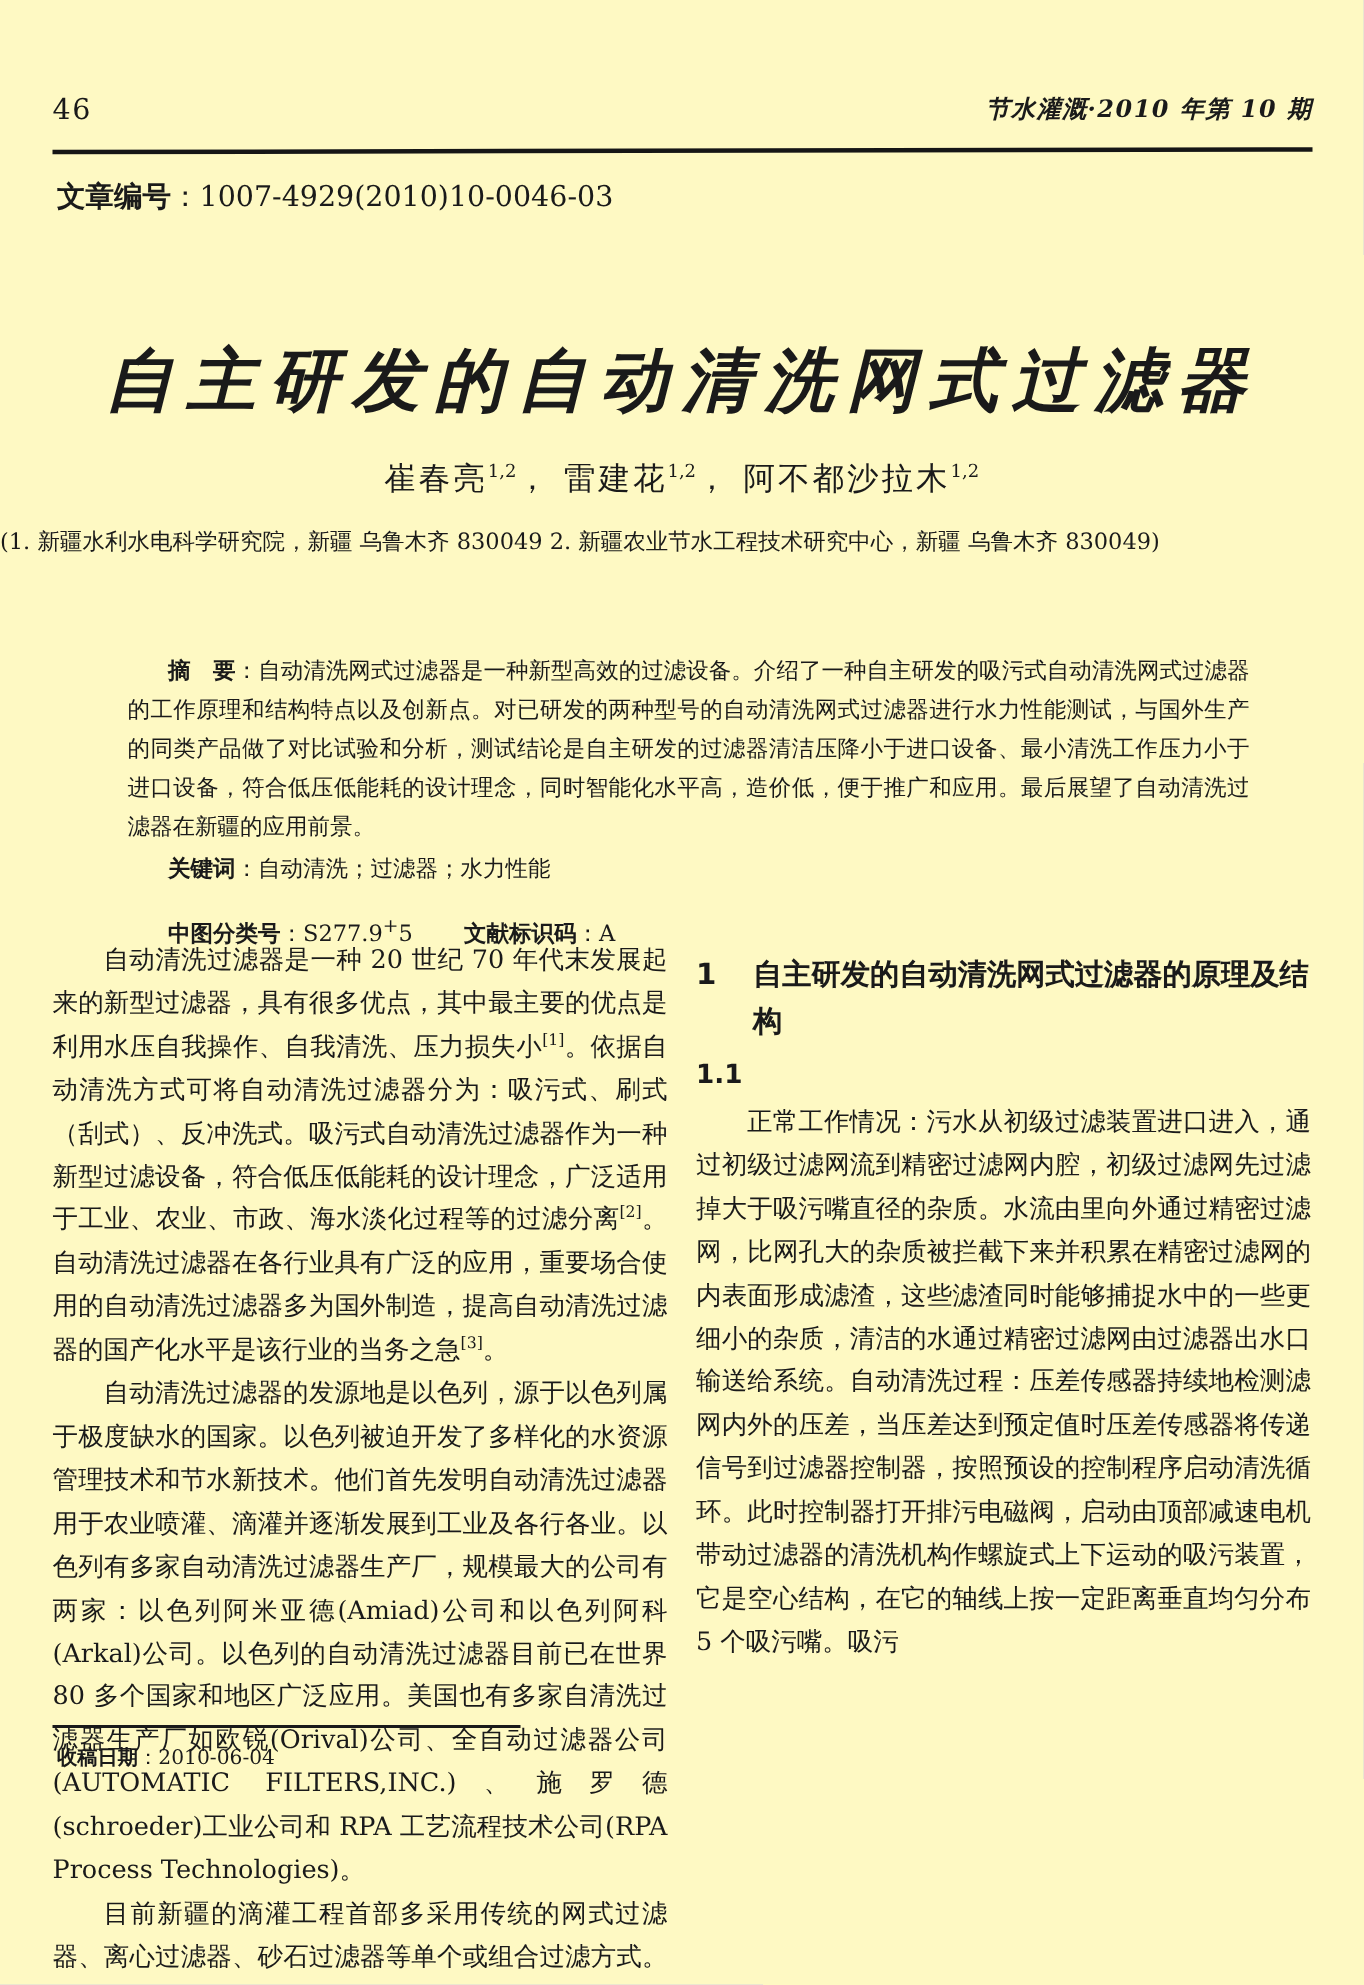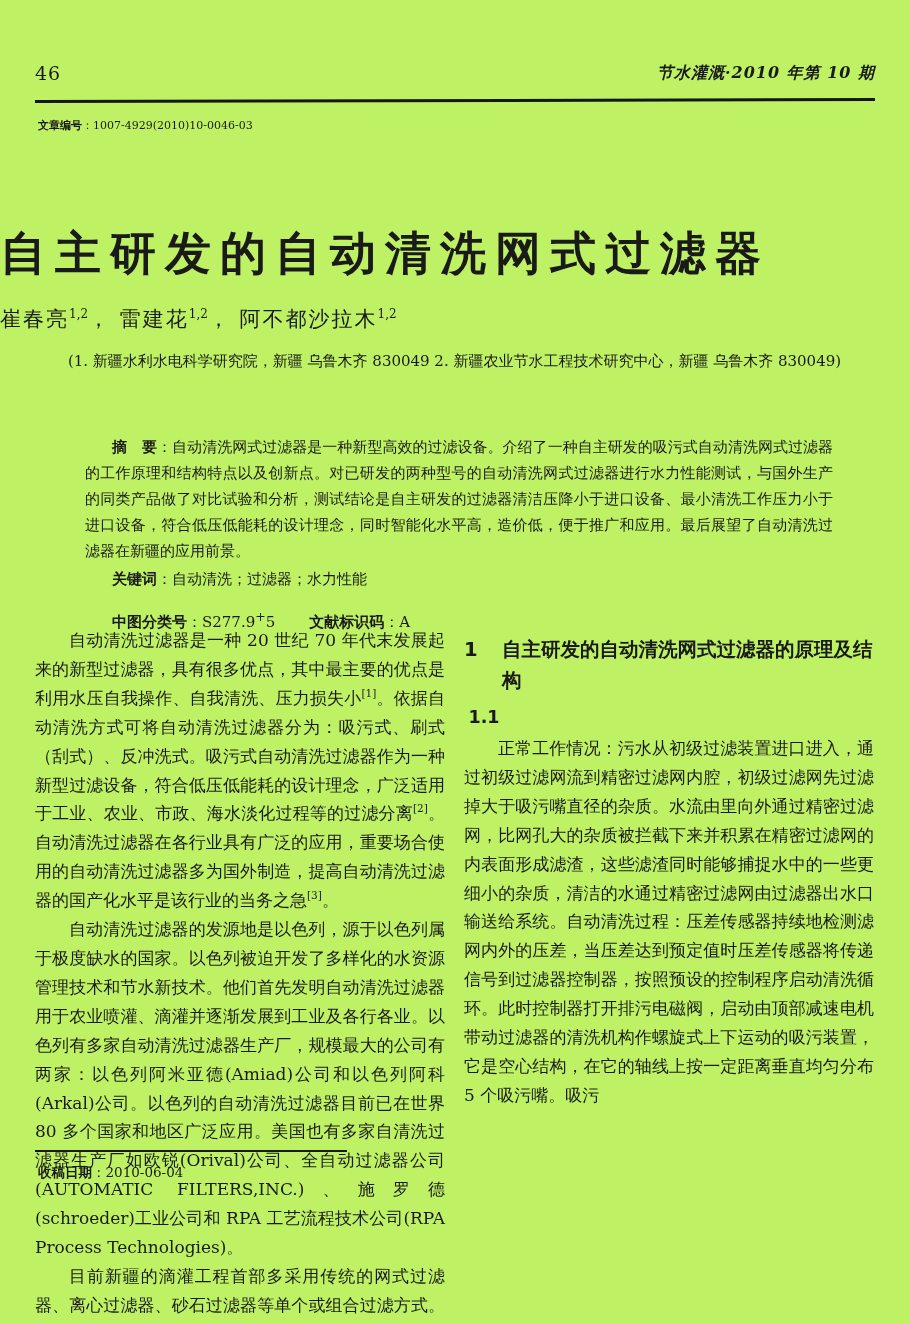--- a/index.html
+++ b/index.html
@@ -1,63 +1,64 @@
 <!DOCTYPE html>
 <html><head>
 <meta charset="utf-8">
 <style>
   html,body{margin:0;padding:0;background:#d9d9d9;}
   .page{
     position:relative;
     width:909px;height:1323px;
     margin:0 auto;
-    background:#bef264;
+    background:#fef9c3;
     color:#1a1a1a;
     font-family:"DejaVu Serif","Liberation Serif",serif;
     overflow:hidden;
     box-sizing:border-box;
   }
 
   
   .runhead{
     position:absolute;top:62px;left:35px;right:34px;
     display:flex;justify-content:space-between;align-items:flex-end;
   }
   .pageno{font-size:19px;letter-spacing:1px;}
   .journal{font-size:16px;font-weight:bold;font-style:italic;letter-spacing:1px;}
   .rule{
     position:absolute;top:99px;left:35px;right:34px;
     height:3px;background:#161616;
     transform:skewY(-0.12deg);
   }
   .artno{
     position:absolute;top:118px;left:38px;
-    font-size:11px;
+    font-size:19px;
     text-align:right;
   }
   .artno b{font-family:"DejaVu Sans","Liberation Sans",sans-serif;font-weight:bold;}
 
   
   .title{
     position:absolute;top:192px;left:0;right:0;
-    text-align:left;
+    text-align:center;
     font-family:"DejaVu Sans","Liberation Sans",sans-serif;
     font-weight:bold;
     font-size:46px;
     letter-spacing:9px;
+    font-style:italic;
   }
   .authors{
     position:absolute;top:305px;left:0;right:0;
+    text-align:center;
     font-size:21px;
     letter-spacing:2px;
   }
   .authors sup{font-size:12px;letter-spacing:0;}
   .affil{
     position:absolute;top:352px;left:0;right:0;
-    text-align:center;
     font-size:15px;
   }
 
   
   .absblock{
     position:absolute;top:434px;left:85px;width:748px;
     font-size:15px;line-height:26px;
     text-align:justify;
   }
   .absblock .lbl{
@@ -89,21 +90,21 @@
   .h1 .num{width:38px;flex:none;}
   .h1 .txt{flex:1;}
   .h2{
     display:flex;
     font-family:"DejaVu Sans","Liberation Sans",sans-serif;
     font-weight:bold;
     font-size:17.5px;line-height:30px;
     margin:6px 0 2px 0;
     text-align:left;
   }
-  .h2 .num{width:40px;flex:none;text-align:center;}
+  .h2 .num{width:40px;flex:none;}
 
   
   .fnrule{
     position:absolute;top:1150px;left:35px;width:312px;height:2px;background:#1a1a1a;
   }
   .footnotes{
     position:absolute;top:1160px;left:38px;width:838px;
     font-size:13.5px;line-height:24px;
     text-align:justify;
   }

